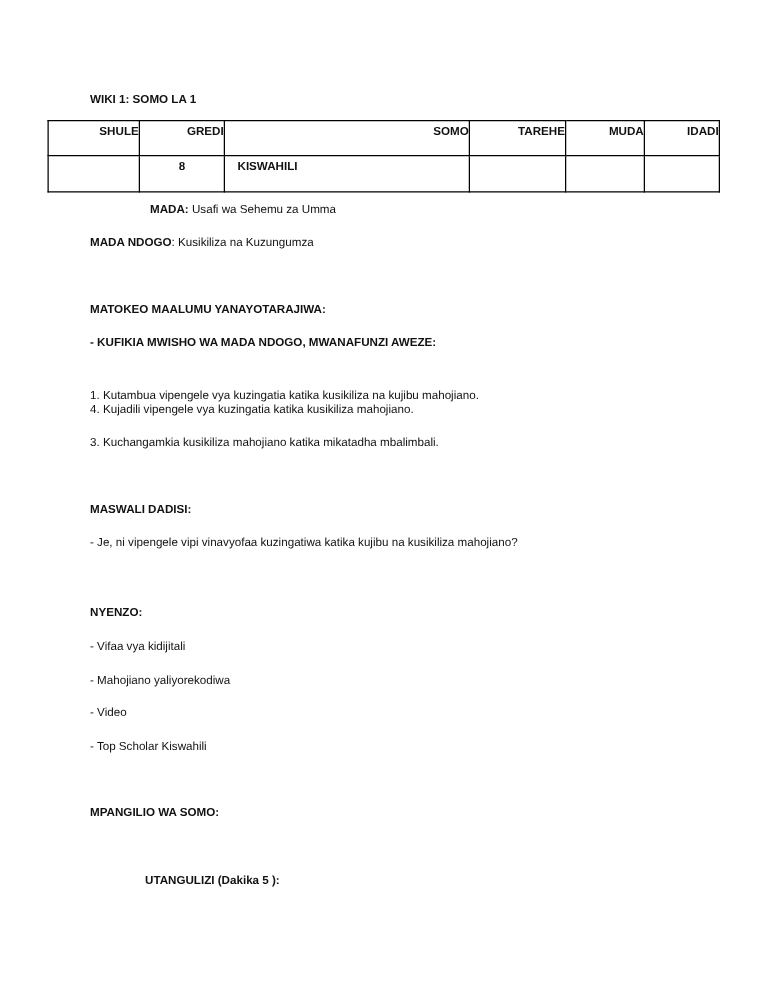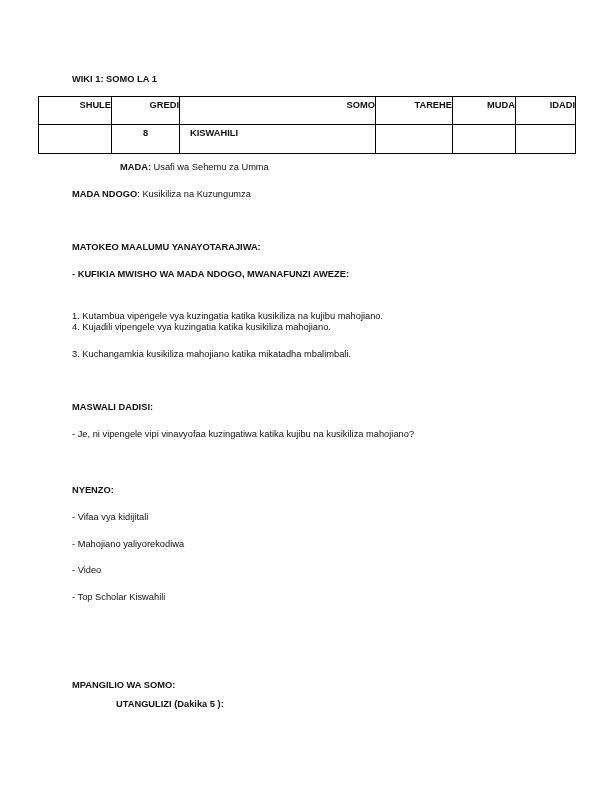--- a/index.html
+++ b/index.html
@@ -60,14 +60,14 @@
 
 <div class="abs t b" style="left:72px; top:402px;">MASWALI DADISI:</div>
 <div class="abs t" style="left:72px; top:429px;">- Je, ni vipengele vipi vinavyofaa kuzingatiwa katika kujibu na kusikiliza mahojiano?</div>
 
 <div class="abs t b" style="left:72px; top:485px;">NYENZO:</div>
 <div class="abs t" style="left:72px; top:512px;">- Vifaa vya kidijitali</div>
 <div class="abs t" style="left:72px; top:539px;">- Mahojiano yaliyorekodiwa</div>
 <div class="abs t" style="left:72px; top:565px;">- Video</div>
 <div class="abs t" style="left:72px; top:592px;text-align:right;">- Top Scholar Kiswahili</div>
 
-<div class="abs t b" style="left:72px; top:680px;">MPANGILIO WA SOMO:</div>
+<div class="abs t b" style="left:72px; top:645px;">MPANGILIO WA SOMO:</div>
 <div class="abs t b" style="left:75px; top:699px;margin-left:41px;">UTANGULIZI (Dakika 5 ):</div>
 
 </body></html>

